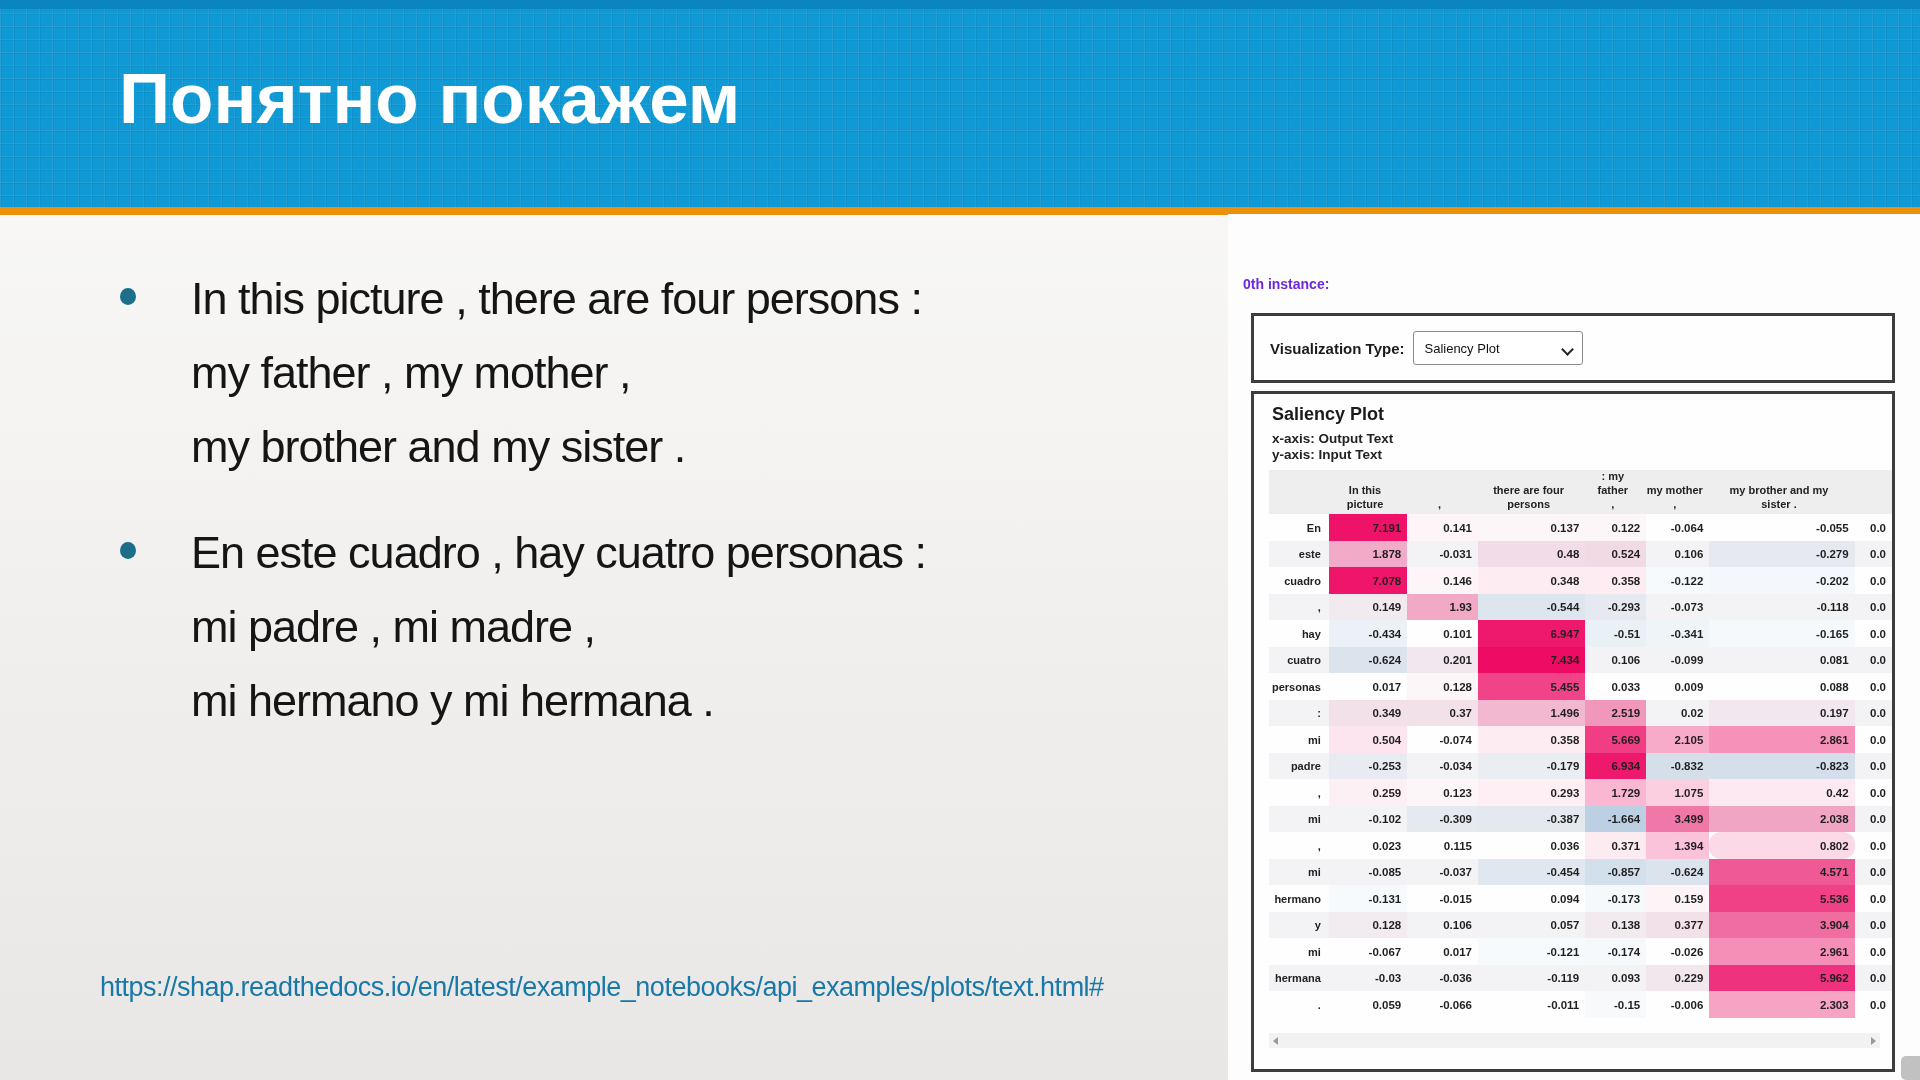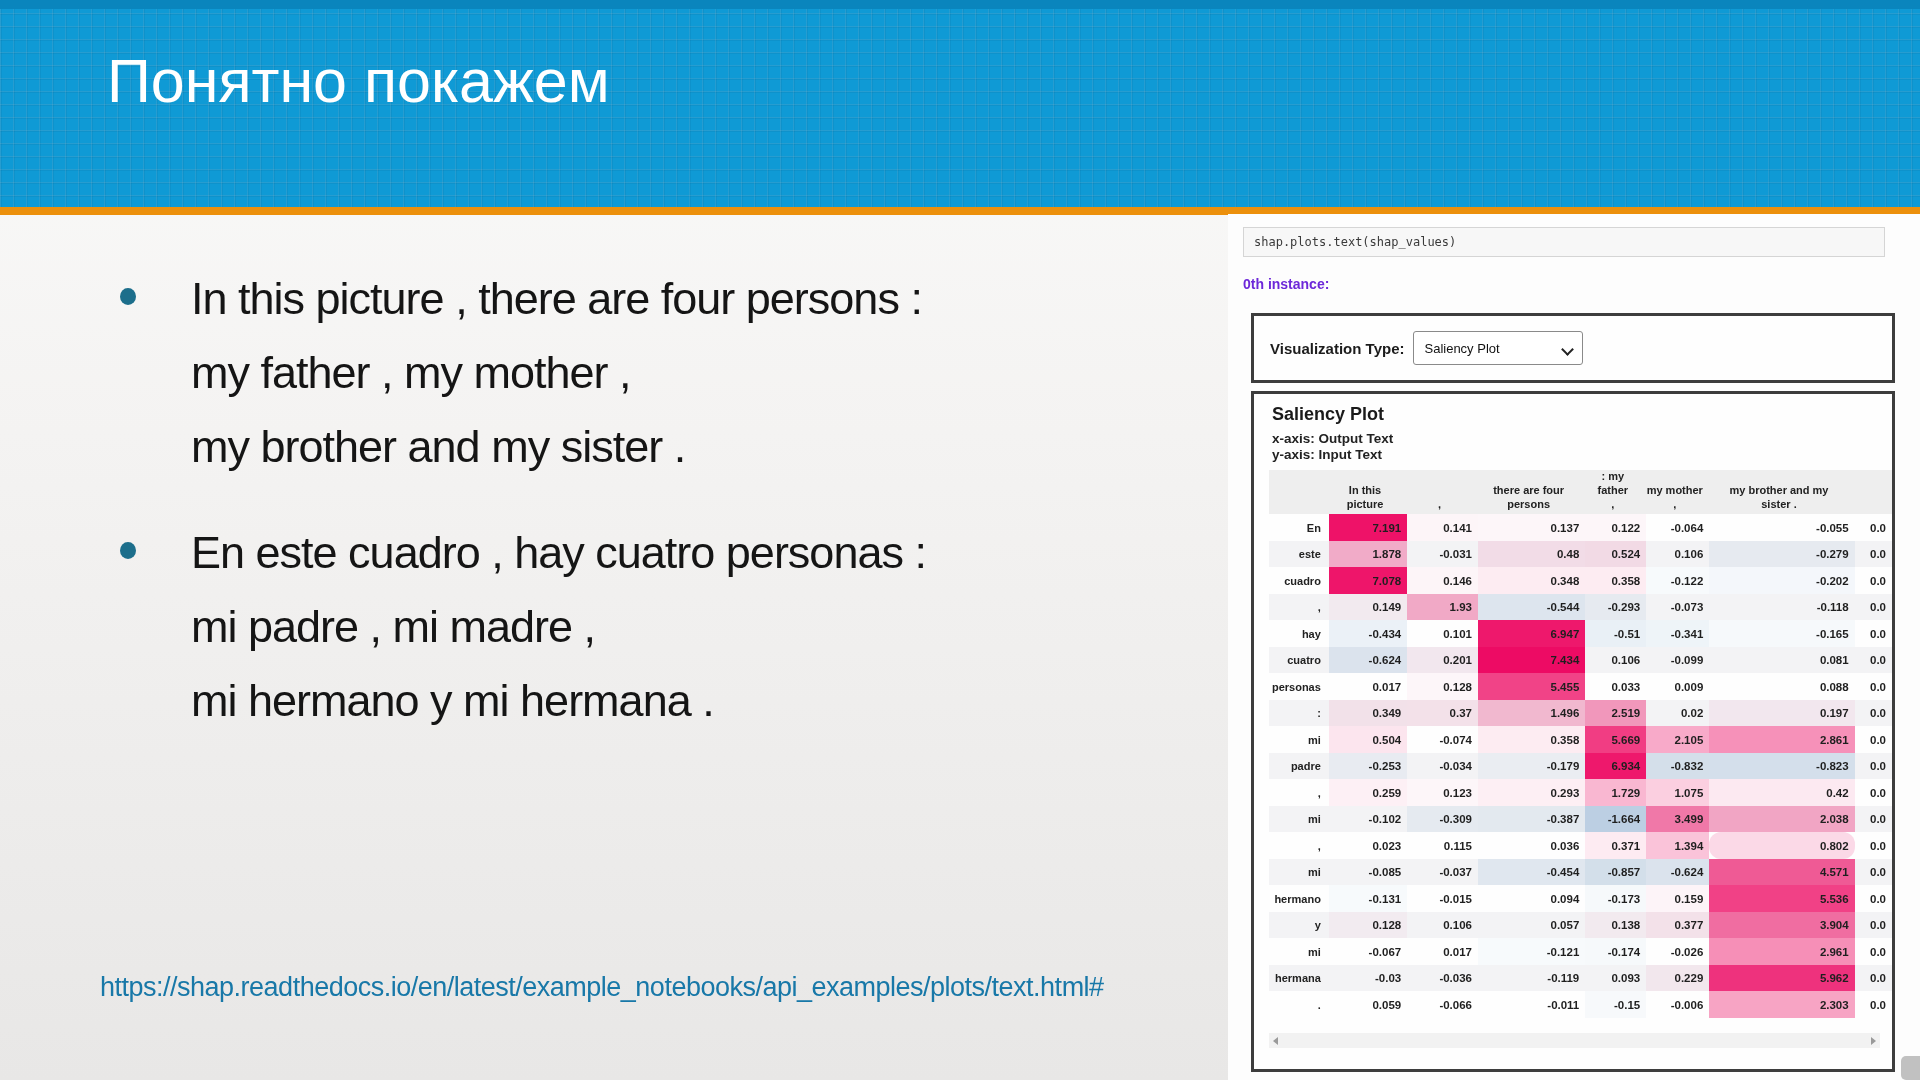--- a/index.html
+++ b/index.html
@@ -14,22 +14,22 @@
     background-color:#0f9ad5;
     background-image:
       linear-gradient(rgba(255,255,255,.10) 1px,transparent 1px),
       linear-gradient(90deg,rgba(255,255,255,.10) 1px,transparent 1px),
       linear-gradient(rgba(0,40,70,.07) 2px,transparent 2px),
       linear-gradient(90deg,rgba(0,40,70,.07) 2px,transparent 2px);
     background-size:13px 13px;
   }
   .band-top{position:absolute;left:0;top:0;width:100%;height:9px;background:#0a85bd;}
   .slide-title{
-    position:absolute;left:103px;top:44px;margin:4px;
-    font-size:61px;font-weight:400;color:#ffffff;letter-spacing:0px;line-height:1.1;
+    position:absolute;left:103px;top:44px;margin:16px;
+    font-size:71px;font-weight:700;color:#ffffff;letter-spacing:0px;line-height:1.1;
   }
   .orange-bar{position:absolute;left:0;top:207px;width:1920px;height:8px;background:#ec900c;}
 
   
   .bullet{position:absolute;left:120px;display:flex;}
   .bullet .dot{
     width:16px;height:17px;border-radius:50%;background:#1c6e8b;
     margin-top:26px;flex:0 0 16px;
   }
   .btext{margin-left:55px;}
@@ -131,23 +131,20 @@
       <div class="bline">En este cuadro , hay cuatro personas :</div>
       <div class="bline">mi padre , mi madre ,</div>
       <div class="bline">mi hermano y mi hermana .</div>
     </div>
   </div>
 
   <div class="link">https://shap.readthedocs.io/en/latest/example_notebooks/api_examples/plots/text.html#</div>
 
   <div class="panel">
 
-    <div class="codebox">
-      <span>shap.plots.text(shap_values)</span>
-    </div>
 
     <div class="instance">0th instance:</div>
 
     <div class="vizbox">
       <span class="vizlabel">Visualization Type:</span>
       <div class="select">
         <span class="val">Saliency Plot</span>
         <span class="chev"></span>
       </div>
     </div>

